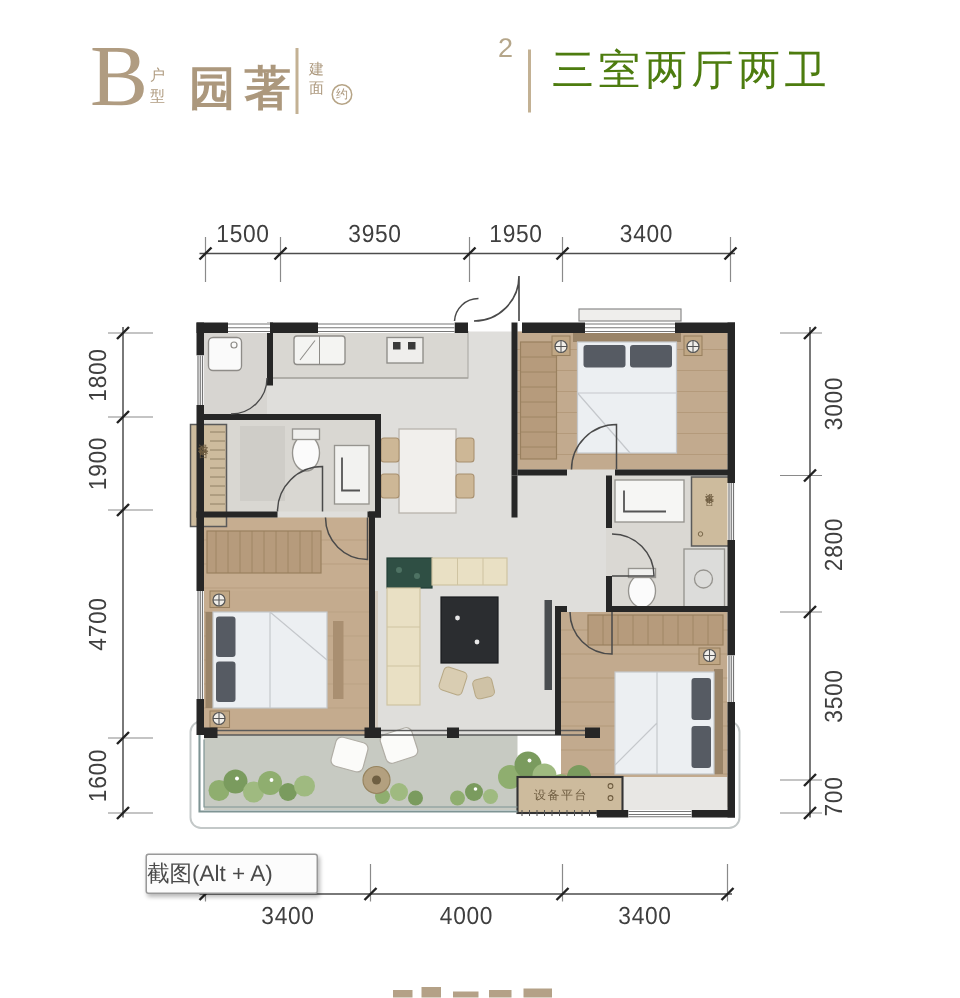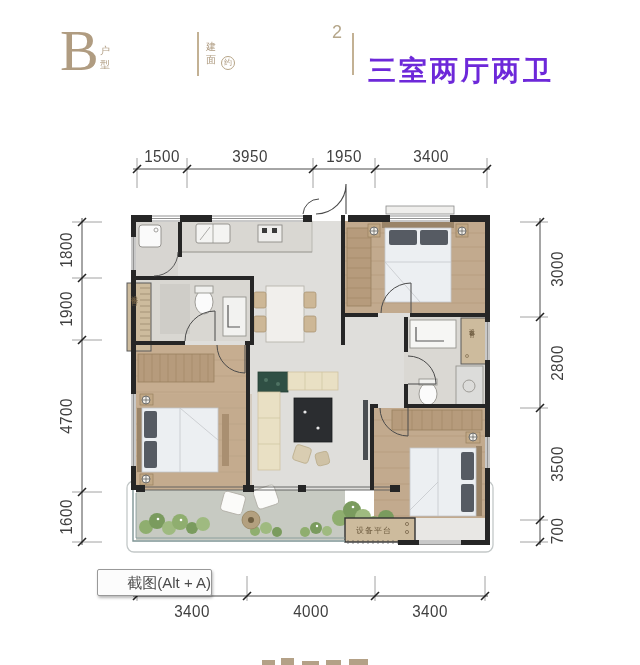--- a/index.html
+++ b/index.html
@@ -38,23 +38,23 @@
     font-size:8px;line-height:12px;text-align:center;color:#ac987d;
   }
   .hdr .areaVal{
     position:absolute;left:238px;top:26px;
     font-size:47px;font-weight:400;color:#b5a68a;letter-spacing:1px;line-height:1;
   }
   .hdr .areaSup{
     position:absolute;left:332px;top:22px;font-size:18px;color:#b5a68a;
   }
   .hdr .rooms{
-    position:absolute;left:368px;top:52px;
-    font-family:"Liberation Serif", serif;font-size:28px;color:#6d28d9;
-    letter-spacing:3px;font-weight:700;
+    position:absolute;left:368px;top:28px;
+    font-family:"Liberation Serif", serif;font-size:28px;color:#4d7c0f;
+    letter-spacing:3px;font-weight:400;
   }
   
   .dim{
     position:absolute;color:#3f3f3f;font-size:16.5px;letter-spacing:.5px;
     transform:translate(-50%,0) scaleX(.92);white-space:nowrap;
   }
   .dimv{
     position:absolute;color:#3f3f3f;font-size:16.5px;letter-spacing:.5px;
     transform:translate(-50%,-50%) rotate(-90deg) scaleX(.92);white-space:nowrap;
   }
@@ -65,33 +65,34 @@
   }
   .equipH{
     position:absolute;color:#6e5c40;font-size:8px;letter-spacing:1px;
     transform:translate(-50%,-50%);white-space:nowrap;
   }
   
   .shotTip{
     position:absolute;left:97px;top:569px;width:113px;height:25px;
     background:#fcfcfc;border:1px solid #999;border-radius:2px;
     box-shadow:1px 2px 3px rgba(0,0,0,.28);
-    font-size:15px;color:#4a4a4a;text-align:right;line-height:25px;
+    font-size:15px;color:#4a4a4a;text-align:left;line-height:25px;
     white-space:nowrap;z-index:30;
   }
   
   .capFrag{position:absolute;background:#b4a187;}
   svg{position:absolute;left:0;top:0;}
 </style>
 </head>
 <body>
 
 <div class="hdr">
   <div class="bigB">B</div>
   <div class="unitType">户型</div>
+  <div class="projName">园著</div>
   <div class="div1"></div>
   <div class="areaPrefix">建面</div>
   <div class="approx">约</div>
   <div class="areaSup">2</div>
   <div class="div2"></div>
   <div class="rooms">三室两厅两卫</div>
 </div>
 
 <svg width="640" height="665" viewBox="0 0 640 665">
 

